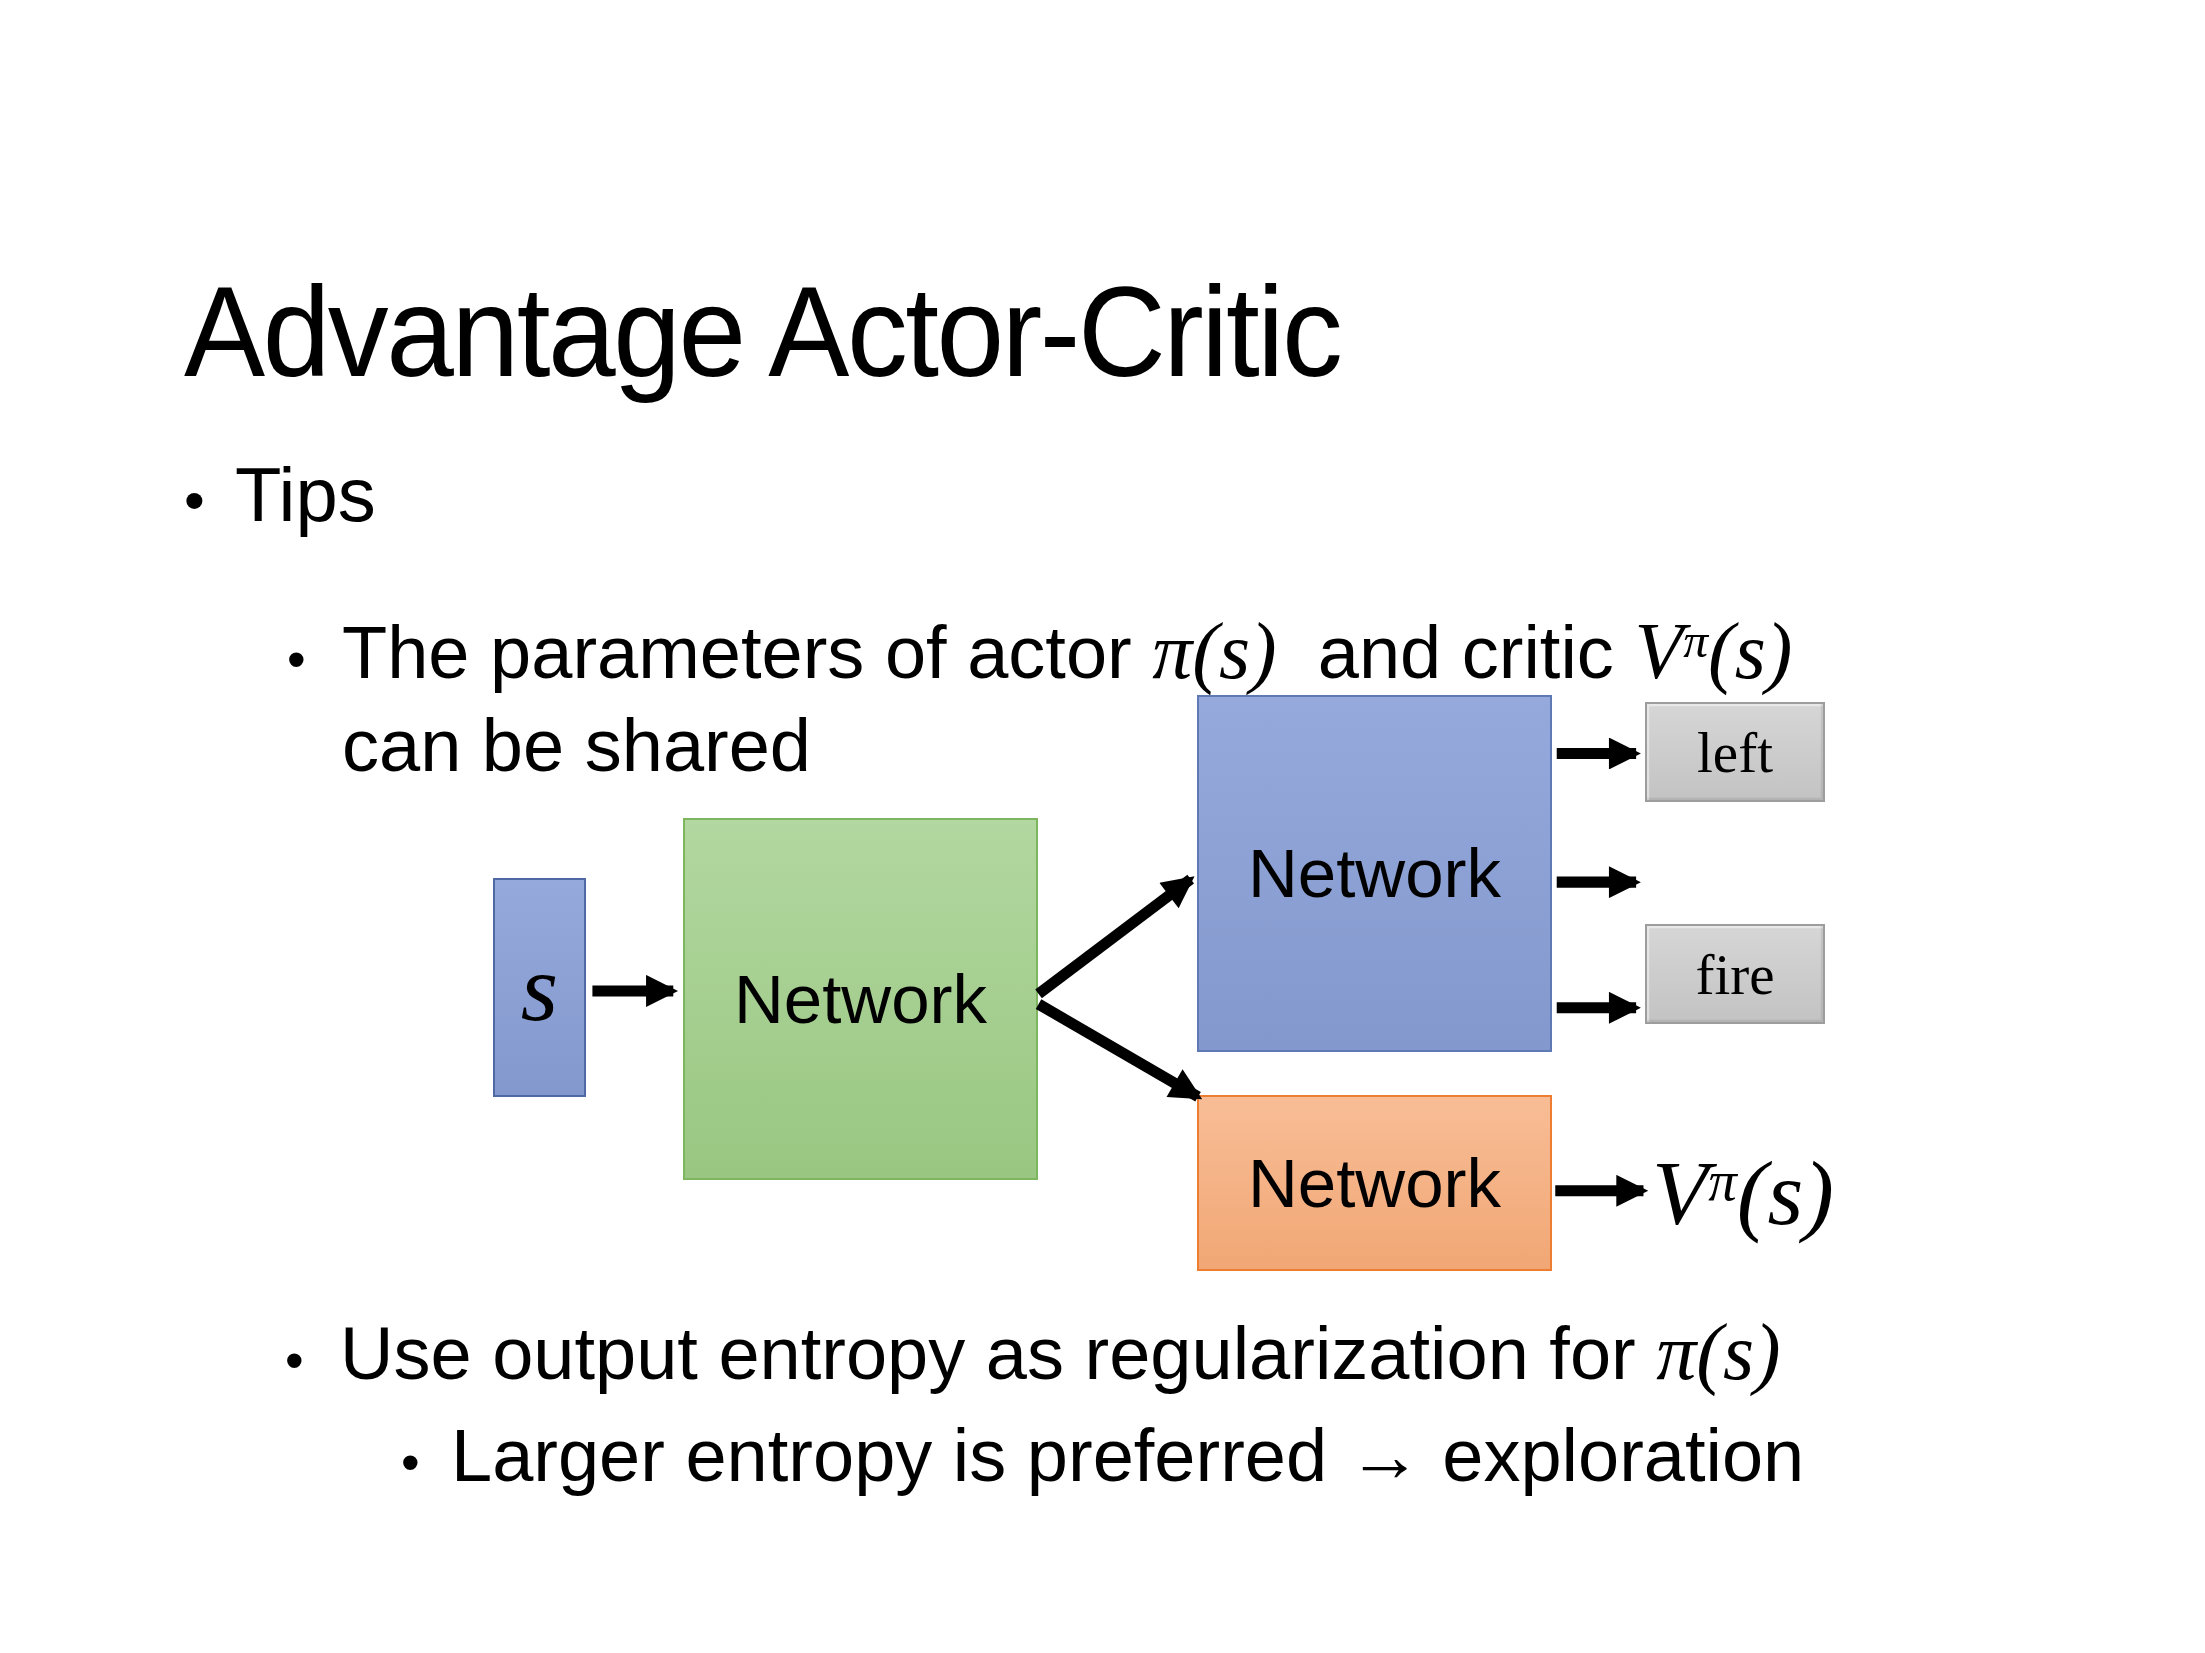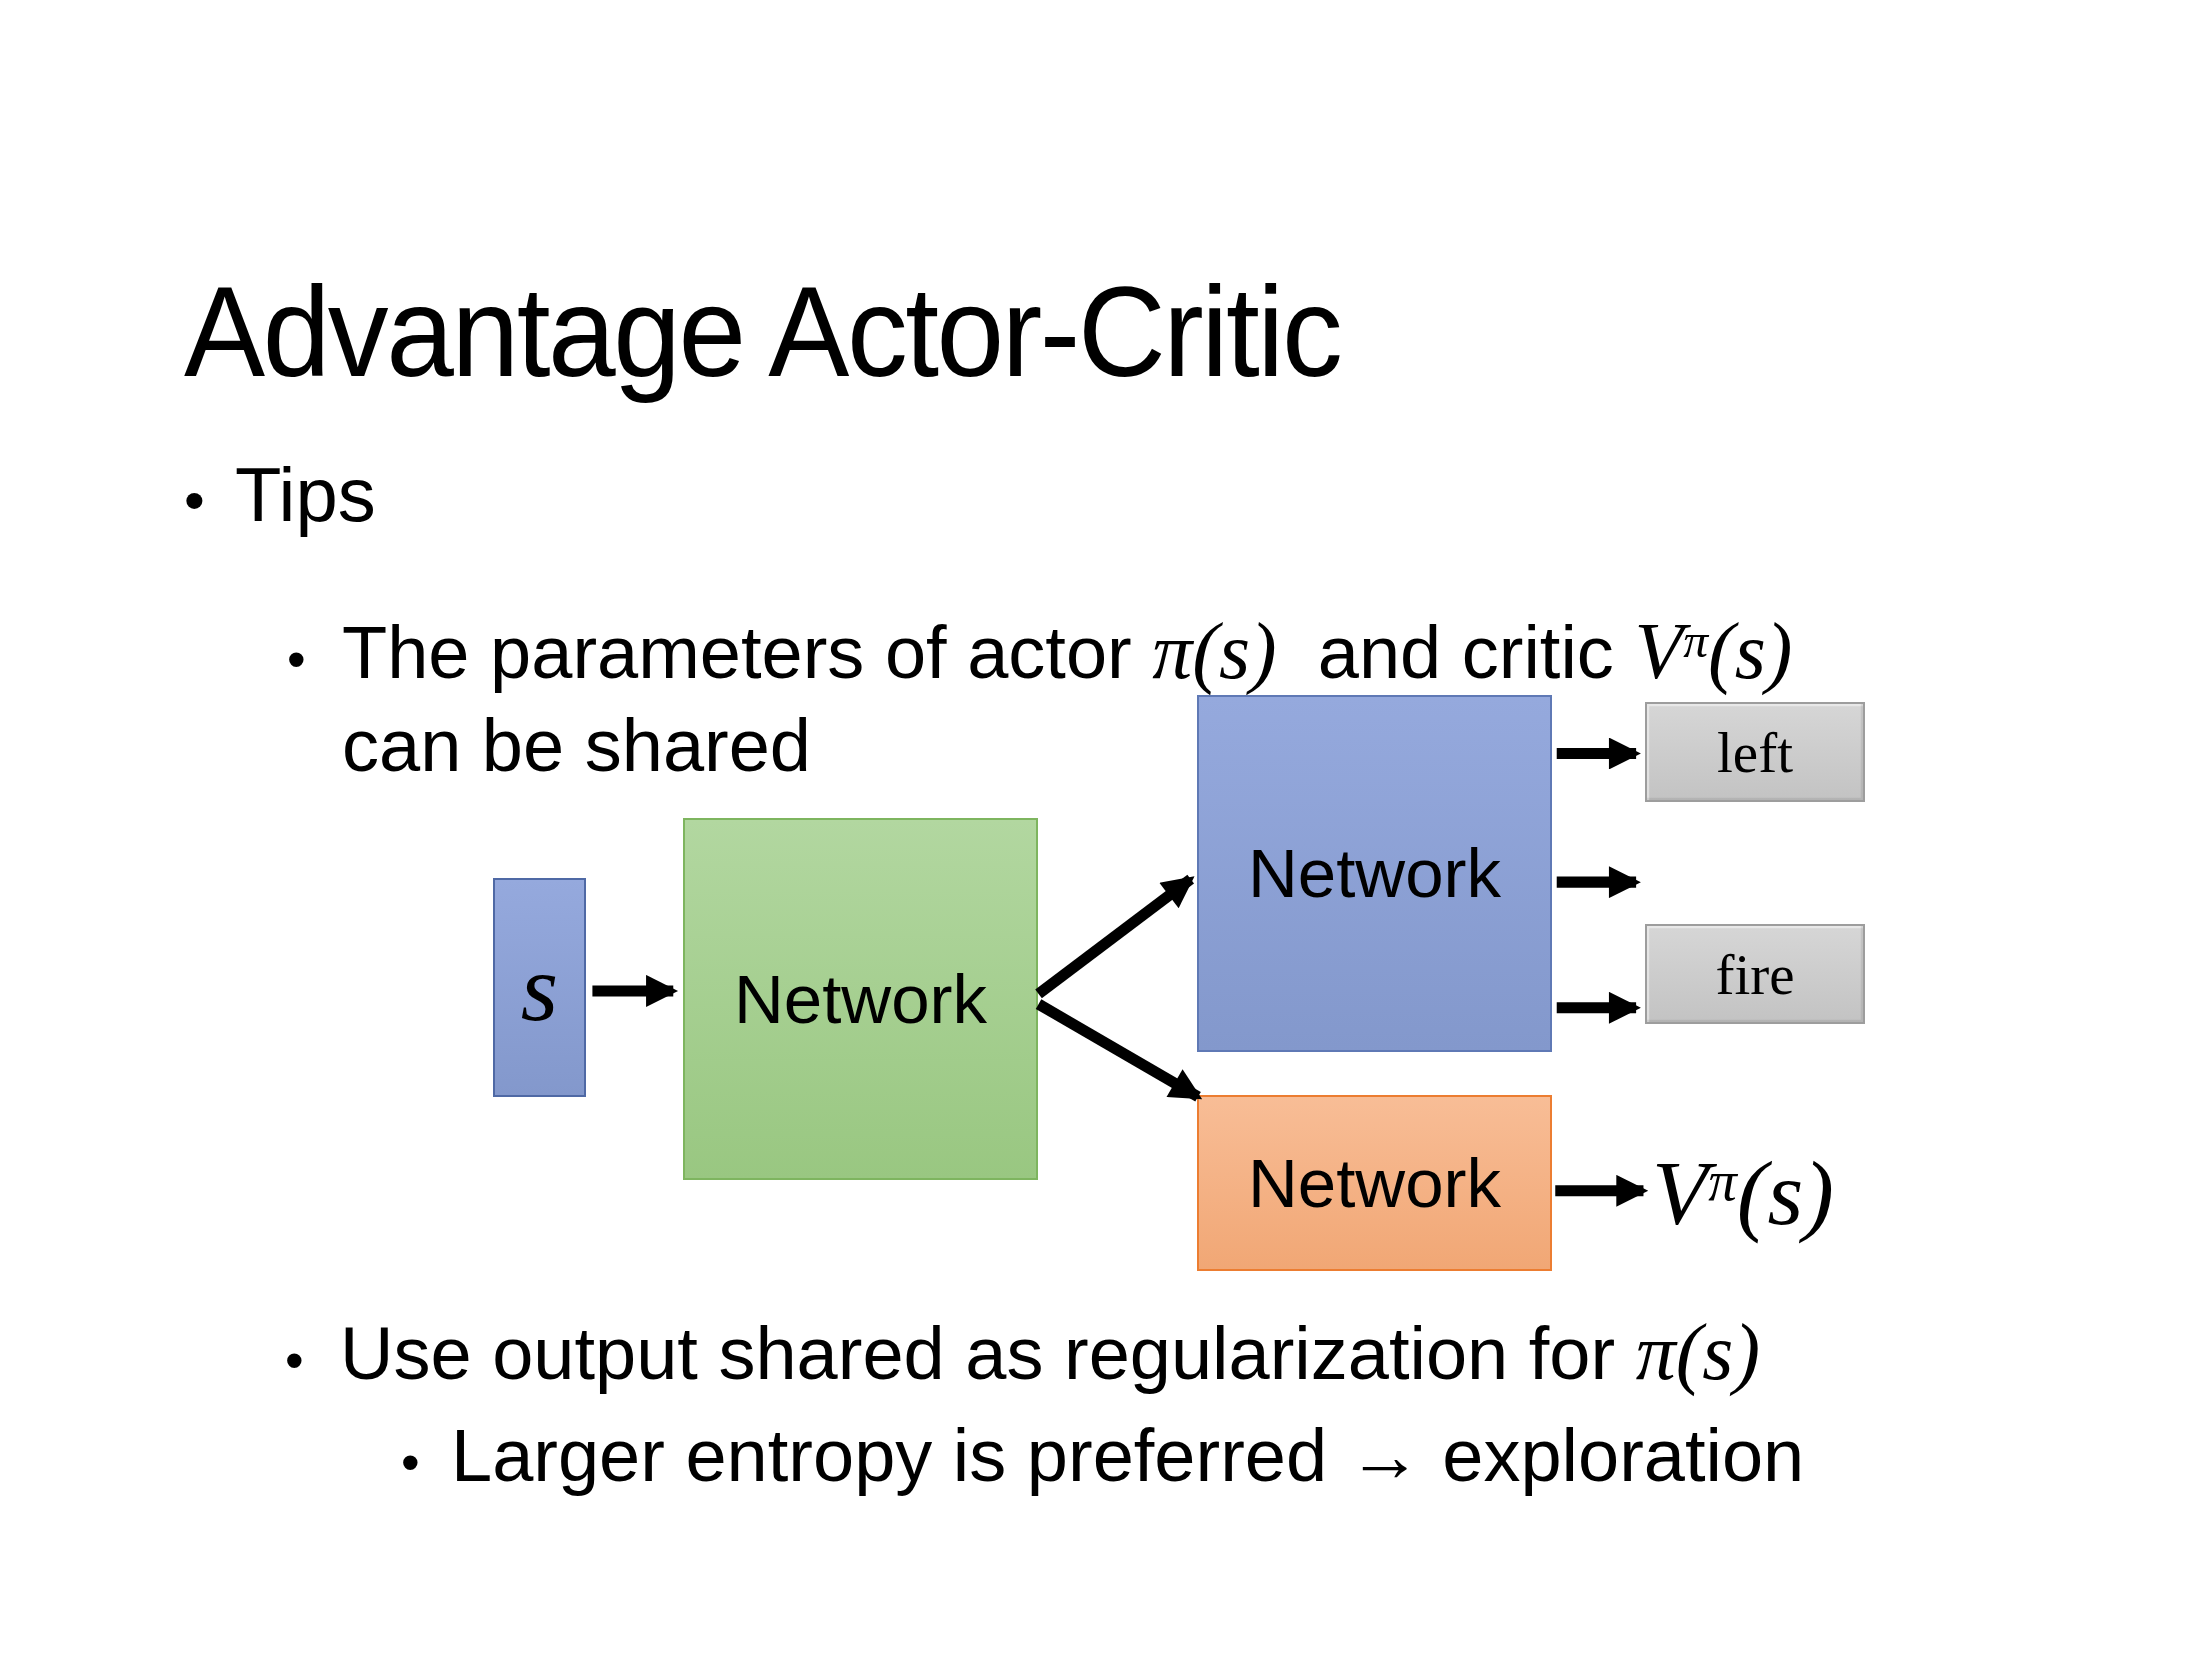--- a/index.html
+++ b/index.html
@@ -74,21 +74,21 @@
     border: 2.2px solid var(--actor_border);
     font-size: 69px;
   }
   .critic-box {
     left: 1197px; top: 1095px; width: 355px; height: 176px;
     background: linear-gradient(180deg, var(--critic_fill_top), var(--critic_fill_bottom));
     border: 2.9px solid var(--critic_border);
     font-size: 69px;
   }
   .action-box {
-    left: 1645px; width: 220px; height: 100px;
+    left: 1645px; width: 180px; height: 100px;
     background: linear-gradient(180deg, var(--action_fill_top), var(--action_fill_bottom));
     border: 2.2px solid var(--action_border);
     box-shadow: inset -2.2px -2.2px 0 rgba(0,0,0,0.08), inset 2.2px 2.2px 0 rgba(255,255,255,0.45);
     font-family: "Liberation Serif", "DejaVu Serif", serif;
     font-size: 57px;
   }
   .action-left  { top: 702px; }
   .action-right { top: 829px; }
   .action-fire  { top: 924px; }
 
@@ -160,21 +160,21 @@
     <line x1="1413" y1="1352" x2="1620" y2="1196" marker-end="url(#ah)"></line>
     <line x1="1413" y1="1366" x2="1630" y2="1492" marker-end="url(#ah)"></line>
     <line x1="2118" y1="1025" x2="2226" y2="1025" marker-end="url(#ah)"></line>
     <line x1="2118" y1="1200" x2="2226" y2="1200" marker-end="url(#ah)"></line>
     <line x1="2118" y1="1371" x2="2226" y2="1371" marker-end="url(#ah)"></line>
     <line x1="2116" y1="1620" x2="2236" y2="1620" marker-end="url(#ah)"></line>
   </svg>
 
   <div class="abs bullet-row entropy-row">
     <span class="dot l2dot">•</span>
-    <span><span class="sp">Use output shared as regularization for </span><span class="math">π(s)</span></span>
+    <span><span class="sp">Use output entropy as regularization for </span><span class="math">π(s)</span></span>
   </div>
 
   <div class="abs bullet-row explore-row">
     <span class="dot l3dot">•</span>
     <span>Larger entropy is preferred → exploration</span>
   </div>
 
 </div>
 
 

